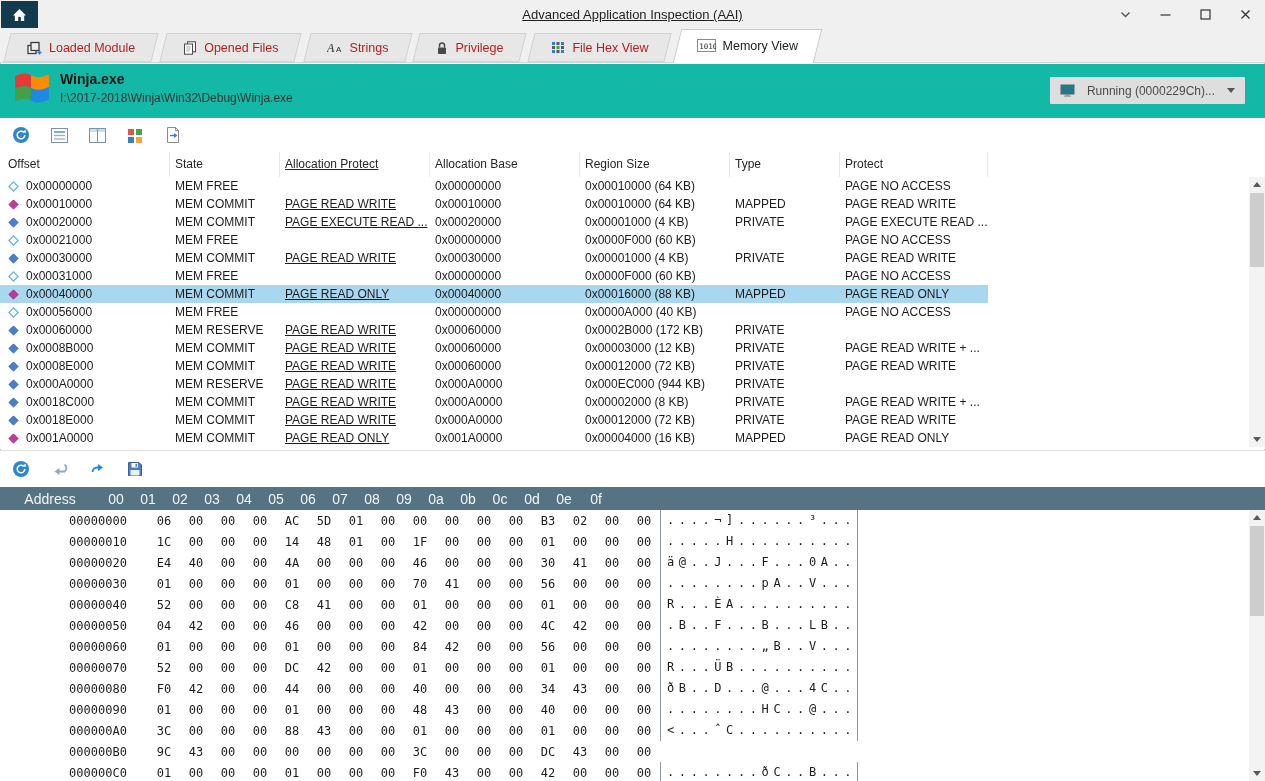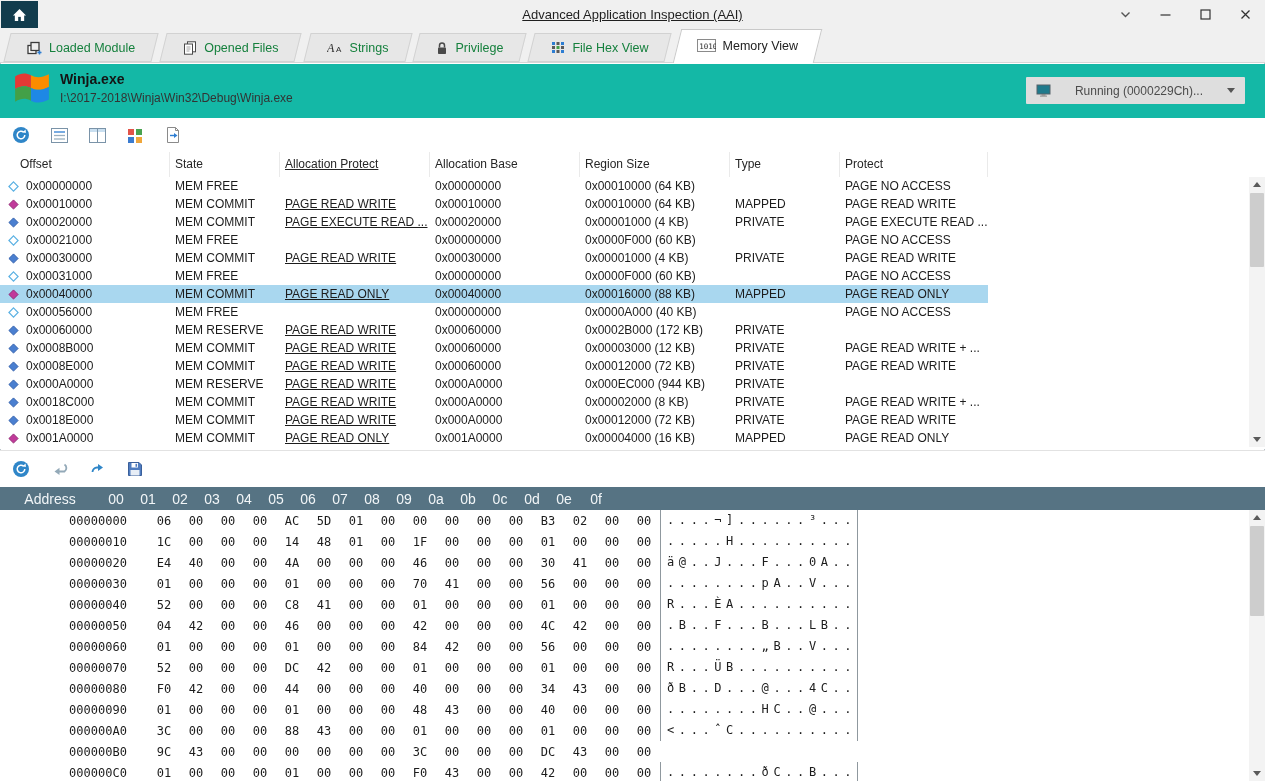--- a/index.html
+++ b/index.html
@@ -9,45 +9,45 @@
 
   
   .titlebar{position:absolute;top:0;left:0;right:0;height:29px;background:#f0f0f0;}
   .home-btn{position:absolute;left:1px;top:1px;width:37px;height:27px;background:var(--home-button,#123c4d);display:flex;align-items:center;justify-content:center;z-index:3;}
   .title{position:absolute;inset:0;line-height:29px;text-align:center;font-size:13px;color:#1f1f1f;text-decoration:underline;}
   .win-controls{position:absolute;right:0;top:0;height:29px;display:flex;z-index:3;}
   .wc-btn{width:40px;height:29px;display:flex;align-items:center;justify-content:center;}
 
   
   .tabbar{position:absolute;top:29px;left:0;right:0;height:34px;background:#f0f0f0;border-bottom:1px solid #d6d6d6;display:flex;align-items:flex-end;padding-left:7px;}
-  .tab{position:relative;height:29px;margin-right:8px;padding:0 20px;display:flex;align-items:center;gap:7px;font-size:12.5px;color:#15803d;white-space:nowrap;}
+  .tab{position:relative;height:29px;margin-right:8px;padding:0 20px;display:flex;align-items:center;gap:7px;font-size:12.5px;color:#b91c1c;white-space:nowrap;}
   .tab::before{content:"";position:absolute;inset:0;background:#e7e7e7;border:1px solid #d2d2d2;transform:skewX(-14deg);}
   .tab.active{height:33px;color:#222;}
   .tab.active::before{background:#fff;border-color:#c9c9c9;border-bottom:0;bottom:-1px;}
   .tab>*{position:relative;}
   .tab-icon,.icon{display:inline-flex;align-items:center;justify-content:center;}
 
   
   .appheader{position:absolute;top:64px;left:0;right:0;height:54px;background:#14b8a6;}
   .logo{position:absolute;left:13px;top:6px;}
   .tname{position:absolute;left:60px;top:7px;font-size:14px;font-weight:bold;color:#141414;}
   .tpath{position:absolute;left:60px;top:27px;font-size:12px;color:#333;}
-  .status-btn{position:absolute;right:20px;top:13px;height:27px;background:#dedede;display:flex;align-items:center;gap:24px;padding:0 10px;font-size:12px;color:#4c4c4c;border-radius:1px;}
+  .status-btn{position:absolute;right:20px;top:13px;height:27px;background:#dedede;display:flex;align-items:center;gap:12px;padding:0 10px;font-size:12px;color:#4c4c4c;border-radius:1px;}
 
   
   .toolbar{display:flex;align-items:center;gap:14px;padding-left:9px;background:#fff;}
   .toolbar1{position:absolute;top:118px;left:0;right:0;height:34px;}
   .toolbar2{position:absolute;top:450px;left:0;right:0;height:37px;border-top:1px solid #e2e2e2;}
   .tool-btn{width:24px;height:24px;display:flex;align-items:center;justify-content:center;}
 
   
   .memtable{position:absolute;top:152px;left:0;right:0;height:297px;background:#fff;}
   .mem-header{display:flex;height:25px;align-items:center;}
   .mh-cell{height:25px;line-height:25px;font-size:12px;color:#262626;padding-left:5px;border-right:1px solid #eaeaea;white-space:nowrap;overflow:hidden;}
-  .mh-cell.mc0{padding-left:20px;}
+  .mh-cell.mc0{padding-left:8px;}
   .mem-body{position:absolute;top:25px;left:0;bottom:0;width:988px;overflow:hidden;}
   .mem-row{display:flex;height:18px;align-items:flex-start;width:988px;}
   .mem-row.selected{background:var(--selection,#a9d7ef);}
   .mr-cell{font-size:12px;color:#1c1c1c;padding-left:5px;white-space:nowrap;overflow:hidden;height:18px;line-height:18px;}
   .mc0{width:170px;}.mc1{width:110px;}.mc2{width:150px;text-decoration:underline;}.mc3{width:150px;}.mc4{width:150px;}.mc5{width:110px;}.mc6{width:148px;}
   .offset-cell{display:flex;align-items:center;gap:7px;padding-left:8px;line-height:normal;}
   .row-icon{display:inline-flex;}
 
   
   .vscroll{position:absolute;right:0;width:16px;background:#f3f3f3;}

